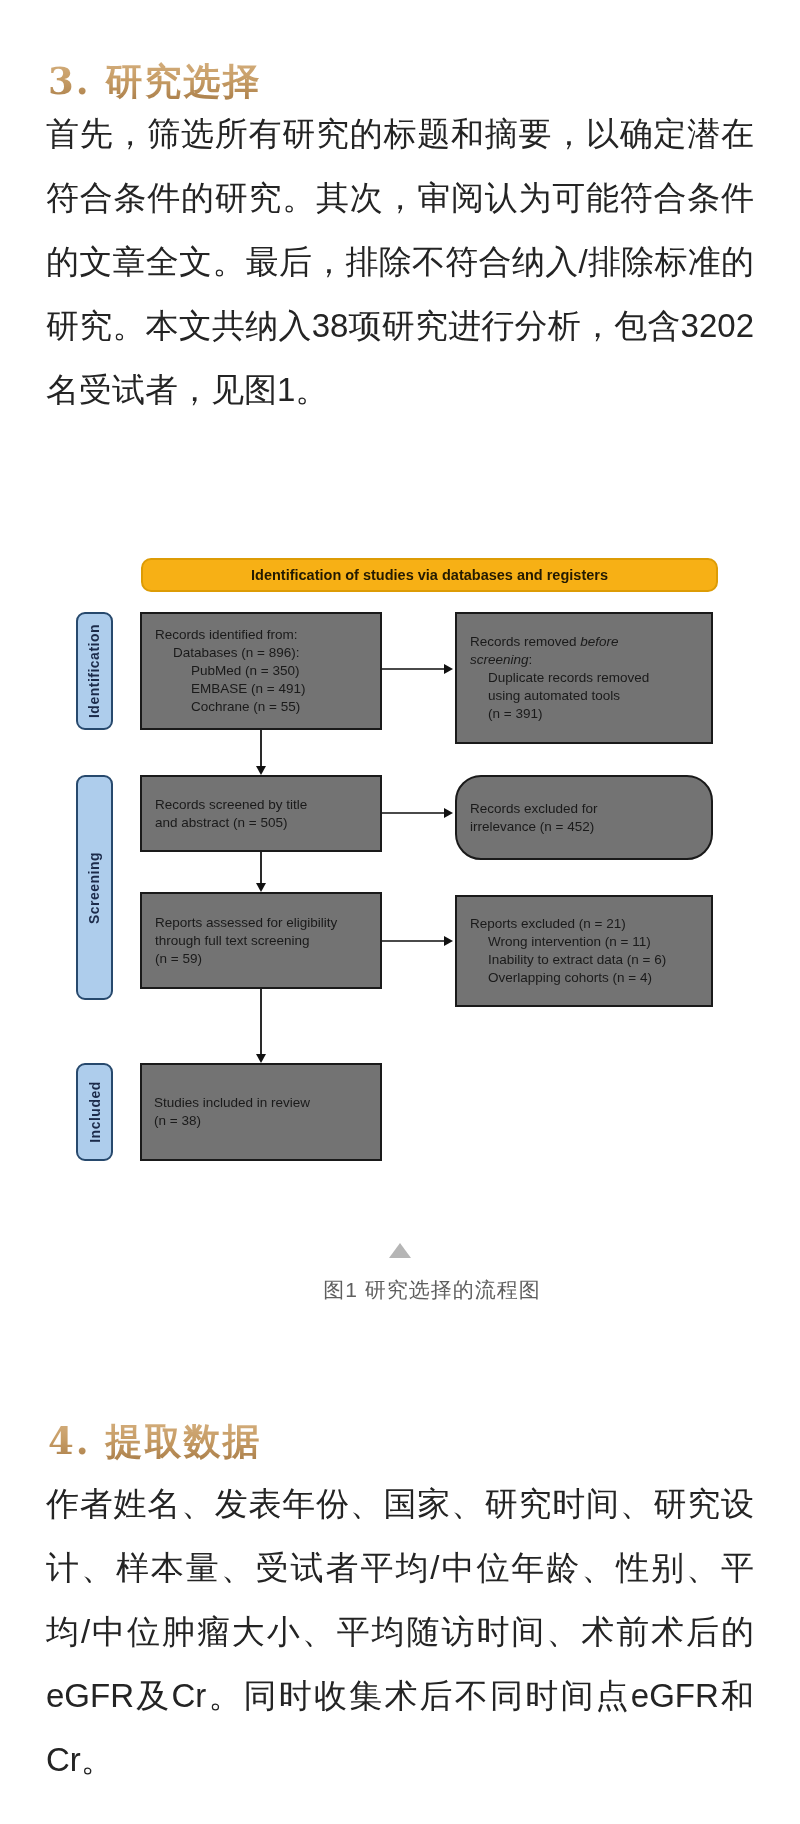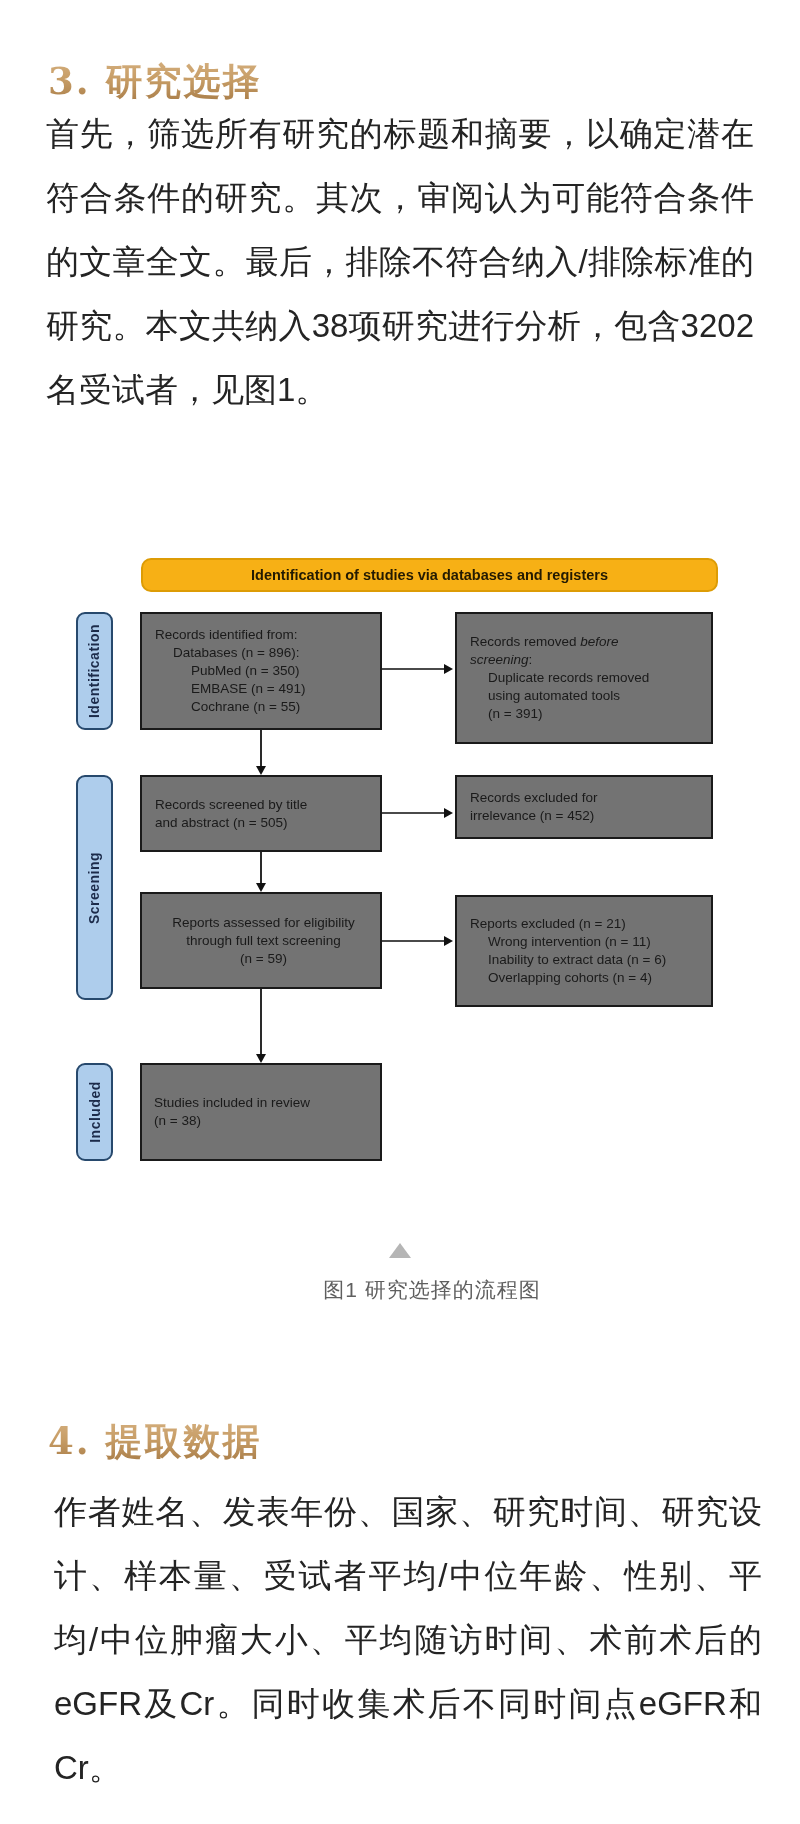--- a/index.html
+++ b/index.html
@@ -113,26 +113,26 @@
       <div class="ln ind1">Duplicate records removed</div>
       <div class="ln ind1">using automated tools</div>
       <div class="ln ind1">(n = 391)</div>
     </div>
 
     <div class="fbox col-l" style="top:775px; height:77px;">
       <div class="ln">Records screened by title</div>
       <div class="ln">and abstract (n = 505)</div>
     </div>
 
-    <div class="fbox col-r" style="top:775px; height:64px;">
+    <div class="fbox col-r" style="top:775px; height:85px;border-radius:26px;">
       <div class="ln">Records excluded for</div>
       <div class="ln">irrelevance (n = 452)</div>
     </div>
 
-    <div class="fbox col-l" style="top:892px; height:97px;align-items:center;">
+    <div class="fbox col-l" style="top:892px; height:97px;">
       <div class="ln">Reports assessed for eligibility</div>
       <div class="ln">through full text screening</div>
       <div class="ln">(n = 59)</div>
     </div>
 
     <div class="fbox col-r" style="top:895px; height:112px;">
       <div class="ln">Reports excluded (n = 21)</div>
       <div class="ln ind1">Wrong intervention (n = 11)</div>
       <div class="ln ind1">Inability to extract data (n = 6)</div>
       <div class="ln ind1">Overlapping cohorts (n = 4)</div>
@@ -149,15 +149,15 @@
     <div class="arrow-v" style="left:260px; top:730px;  height:37px;"></div>
     <div class="arrow-v" style="left:260px; top:852px;  height:32px;"></div>
     <div class="arrow-v" style="left:260px; top:989px;  height:66px;"></div>
 
     <div class="tri-up"></div>
     <div class="fig-caption">图1 研究选择的流程图</div>
   </div>
 
   <h2 class="gold-heading" style="top:1386px;">4. 提取数据</h2>
 
-  <p class="body-para" style="top:1472px; height:330px; margin:8px;">作者姓名、发表年份、国家、研究时间、研究设计、样本量、受试者平均/中位年龄、性别、平均/中位肿瘤大小、平均随访时间、术前术后的eGFR及Cr。同时收集术后不同时间点eGFR和Cr。</p>
+  <p class="body-para" style="top:1472px; height:330px; margin:0;">作者姓名、发表年份、国家、研究时间、研究设计、样本量、受试者平均/中位年龄、性别、平均/中位肿瘤大小、平均随访时间、术前术后的eGFR及Cr。同时收集术后不同时间点eGFR和Cr。</p>
 
 </div>
 
 </body></html>

